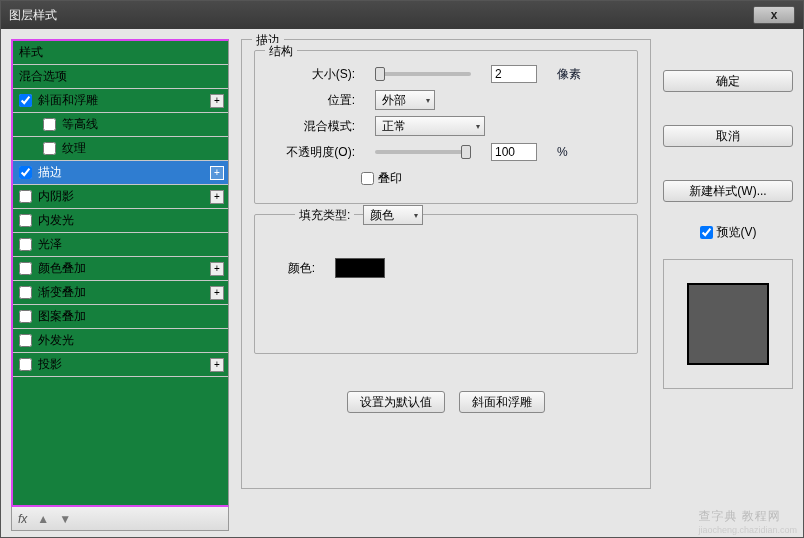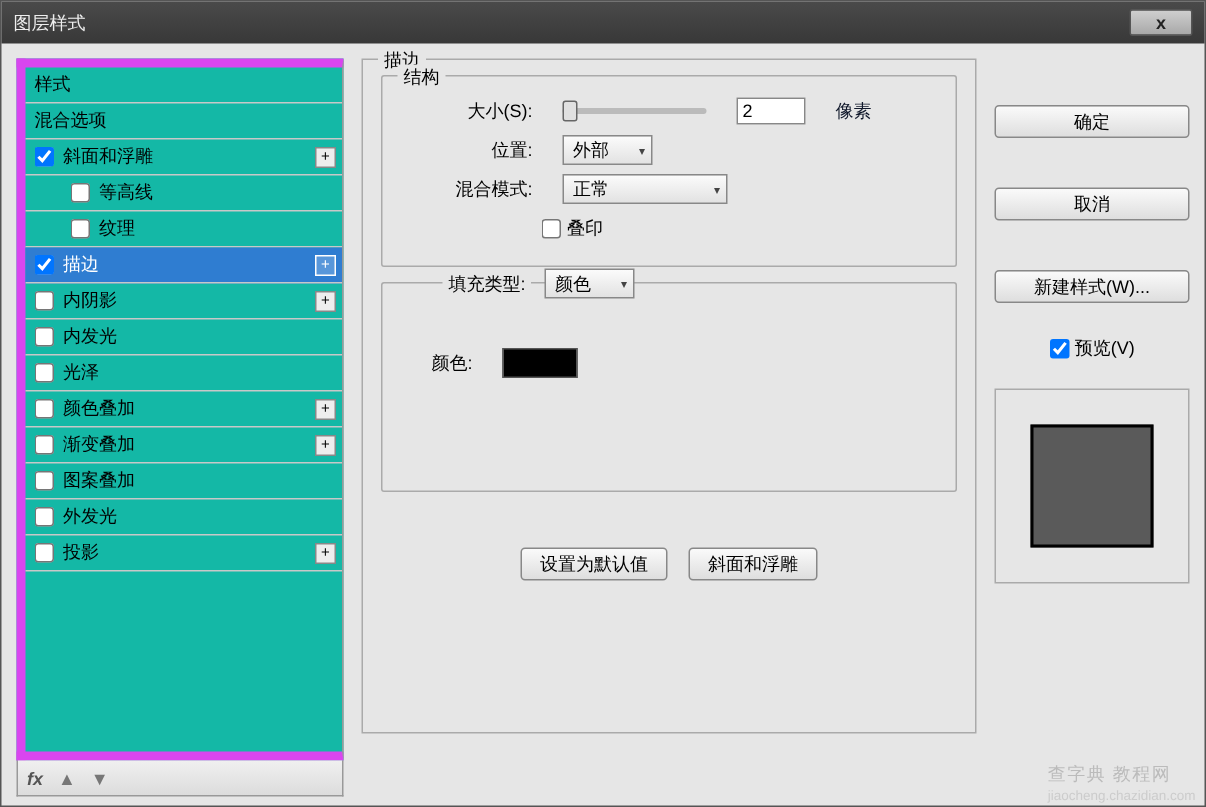--- a/index.html
+++ b/index.html
@@ -3,21 +3,21 @@
 <meta charset="utf-8">
 <style>
 * { box-sizing: border-box; margin: 0; padding: 0; font-family: "Microsoft YaHei", SimSun, Arial, sans-serif; font-size: 12px; }
 body { background: #fff; }
 .dialog { width: 804px; height: 538px; background: #e6e6e6; border: 1px solid #555; display: flex; flex-direction: column; position: relative; }
 .titlebar { height: 28px; background: linear-gradient(#4a4a4a, #383838); display: flex; align-items: center; padding: 12px 8px; color: #eee; }
 .titlebar .spacer { flex: 1; }
 .close-btn { width: 42px; height: 18px; background: linear-gradient(#cfcfcf,#a8a8a8); border: 1px solid #555; border-radius: 2px; display: flex; align-items: center; justify-content: center; color: #222; font-weight: bold; cursor: pointer; }
 .body { flex: 1; display: flex; padding: 10px 10px 6px 10px; gap: 12px; }
 .left-col { width: 218px; display: flex; flex-direction: column; }
-.style-list { flex: 1; background: #14b8a6; border: 6px solid #d946ef; border-right: 1px solid #999; }
+.style-list { flex: 1; background: #15803d; border: 2px solid #d946ef; border-right: 1px solid #999; }
 .style-item { height: 24px; border-bottom: 1px solid #c8c8c8; display: flex; align-items: center; padding: 0 6px; position: relative; cursor: default; }
 .style-item.header { font-weight: normal; }
 .style-item.sub { padding-left: 30px; }
 .style-item.selected { background: #2f7dd1; color: #fff; }
 .style-item input[type=checkbox] { margin-right: 6px; }
 .style-item .expand { position: absolute; right: 4px; width: 14px; height: 14px; border: 1px solid #888; background: #eee; display: flex; align-items: center; justify-content: center; font-size: 10px; line-height: 1; cursor: pointer; }
 .style-item.selected .expand { border-color: #fff; background: rgba(255,255,255,0.2); color:#fff;}
 .left-footer { height: 24px; border: 1px solid #999; border-top: none; background: linear-gradient(#f0f0f0,#dcdcdc); display: flex; align-items: center; padding: 0 6px; gap: 10px; font-style: italic; color:#555;}
 .left-footer .arrow { font-style: normal; color:#777; cursor:pointer;}
 .center-col { flex: 1; position: relative; }
@@ -118,21 +118,21 @@
           <input type="checkbox" style="">
           <span>外发光</span>
         </div>
         <div class="style-item">
           <input type="checkbox" style="">
           <span>投影</span>
           <span class="expand">+</span>
         </div>
       </div>
       <div class="left-footer">
-        <span style="font-style:italic;font-weight:bold;">fx</span>
+        <span style="font-style:italic;font-weight:normal;">fx</span>
         <span class="arrow">▲</span>
         <span class="arrow">▼</span>
       </div>
     </div>
 
     <div class="center-col">
       <div class="outer-field">
         <span class="legend">描边</span>
 
         <div class="fieldset">
@@ -156,20 +156,28 @@
           </div>
 
           <div class="row">
             <span class="label">混合模式:</span>
             <div class="select wide">
               <span>正常</span>
               <span class="caret">▾</span>
             </div>
           </div>
 
+          <div class="row">
+            <span class="label">不透明度(O):</span>
+            <div class="slider">
+                <div class="thumb" style="left:86px"></div>
+              </div>
+            <input class="numbox" value="100" style="">
+            <span class="unit">%</span>
+          </div>
 
           <div class="row" style="padding-left:94px;">
             <label class="chk">
               <input type="checkbox" style="">
               <span>叠印</span>
             </label>
           </div>
         </div>
 
         <div class="fieldset" style="height:140px;">

